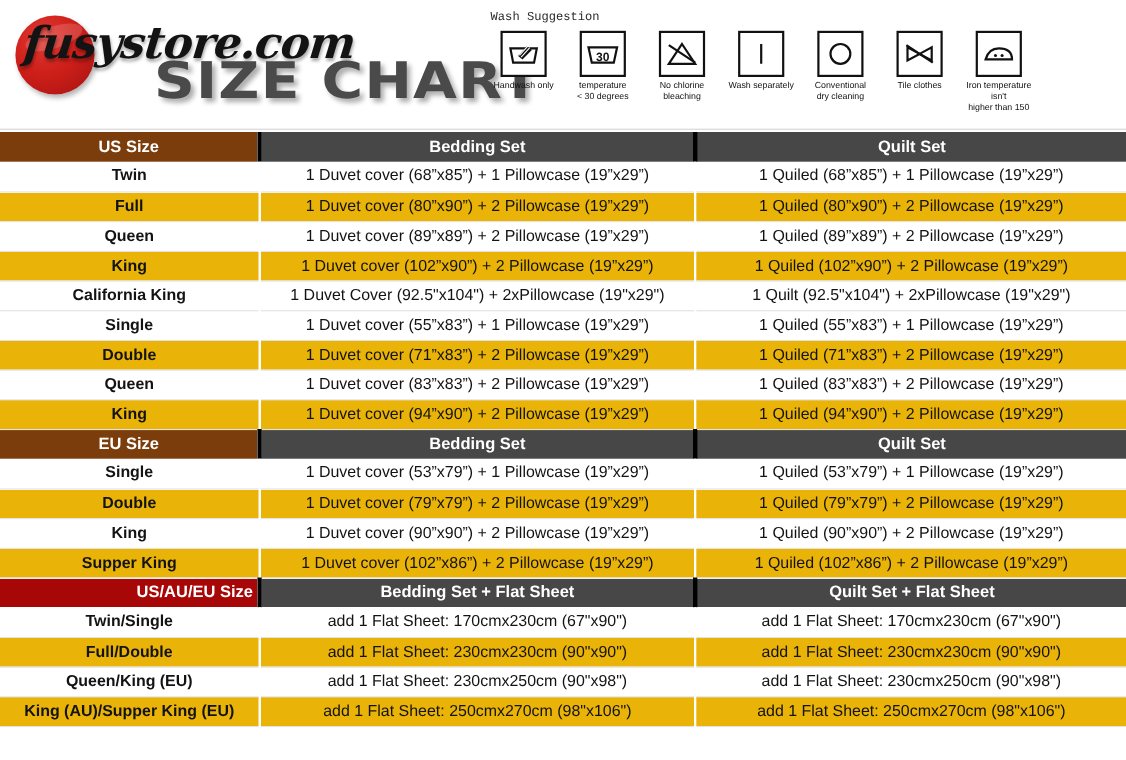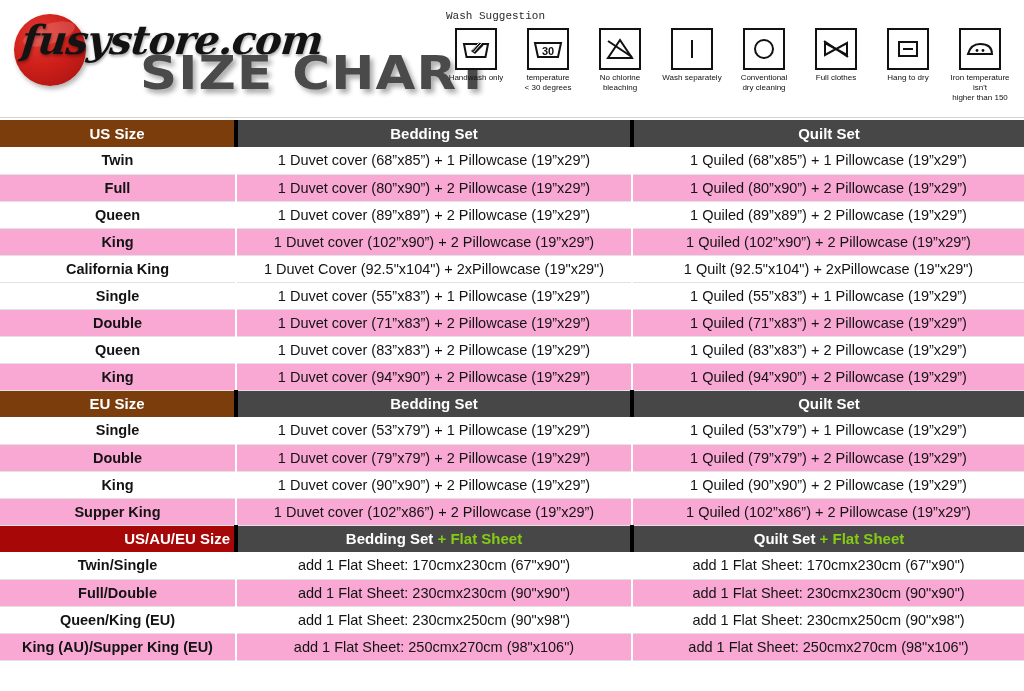--- a/index.html
+++ b/index.html
@@ -148,40 +148,40 @@
     font-size: 14.5px;
     color: #131313;
     border-right: 2px solid #ffffff;
     box-sizing: border-box;
     overflow: hidden;
     white-space: nowrap;
   }
   .chart td:last-child { border-right: none; }
 
   tr.row-odd td  { background: #ffffff; }
-  tr.row-even td { background: #f9a8d4; }
+  tr.row-even td { background: #eab308; }
 
   td.sizecell {
     font-weight: 700;
     font-size: 14.5px;
   }
 
   
   tr.sec td {
     height: 27px;
     font-weight: 700;
     font-size: 15px;
     color: #ffffff;
     border-right: 4px solid #000000;
   }
   tr.sec td.lbl-brown { background: #7b3d0c; }
   tr.sec td.lbl-red   { background: #a80707; text-align: right; }
   tr.sec td.dark      { background: #474747; }
 
-  .hl { color: #84cc16; }
+  .hl { color: #ffffff; }
 
   
   tr.body-row td { border-bottom: 1px solid #e2e2e2; }
   tr.sec td { border-bottom: none; }
 </style>
 </head>
 <body>
 
 <div class="header">
 
@@ -246,32 +246,23 @@
       </div>
 
       <div class="wash-item">
         <div class="wash-box">
           <svg width="30" height="22" viewBox="0 0 30 22">
             <path d="M4 5 L4 17 L15 11 Z" fill="none" stroke="#111" stroke-width="2"></path>
             <path d="M26 5 L26 17 L15 11 Z" fill="none" stroke="#111" stroke-width="2"></path>
             <path d="M3 3 L27 19" stroke="#111" stroke-width="2"></path>
           </svg>
         </div>
-        <div class="wash-label">Full clothes</div>
-      </div>
-
-      <div class="wash-item">
-        <div class="wash-box">
-          <svg width="26" height="24" viewBox="0 0 26 24">
-            <rect x="4" y="5" width="18" height="14" fill="none" stroke="#111" stroke-width="2"></rect>
-            <path d="M8 12 H18" stroke="#111" stroke-width="2"></path>
-          </svg>
-        </div>
-        <div class="wash-label">Hang to dry</div>
-      </div>
+        <div class="wash-label">Tile clothes</div>
+      </div>
+
 
       <div class="wash-item">
         <div class="wash-box">
           <svg width="30" height="22" viewBox="0 0 30 22">
             <path d="M3 16 H27 C27 9 22 6 15 6 C9 6 5 9 3 16 Z" fill="none" stroke="#111" stroke-width="2"></path>
             <circle cx="12" cy="12.5" r="1.4" fill="#111"></circle>
             <circle cx="18" cy="12.5" r="1.4" fill="#111"></circle>
           </svg>
         </div>
         <div class="wash-label">Iron temperature isn't<br>higher than 150</div>

